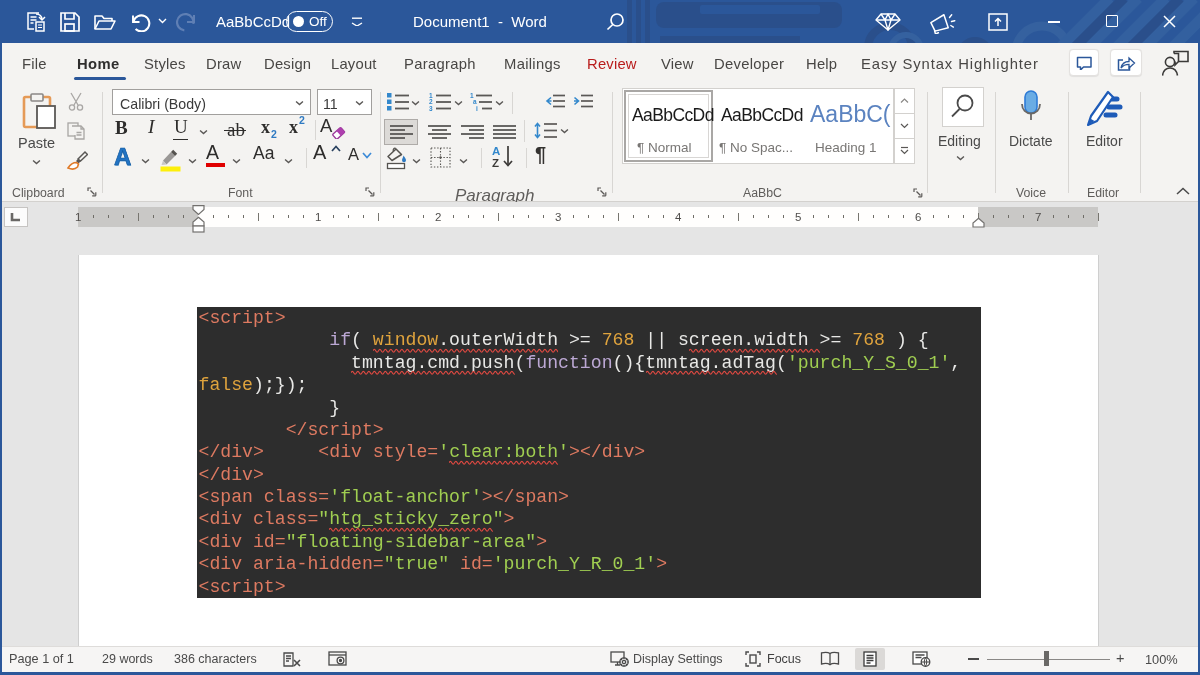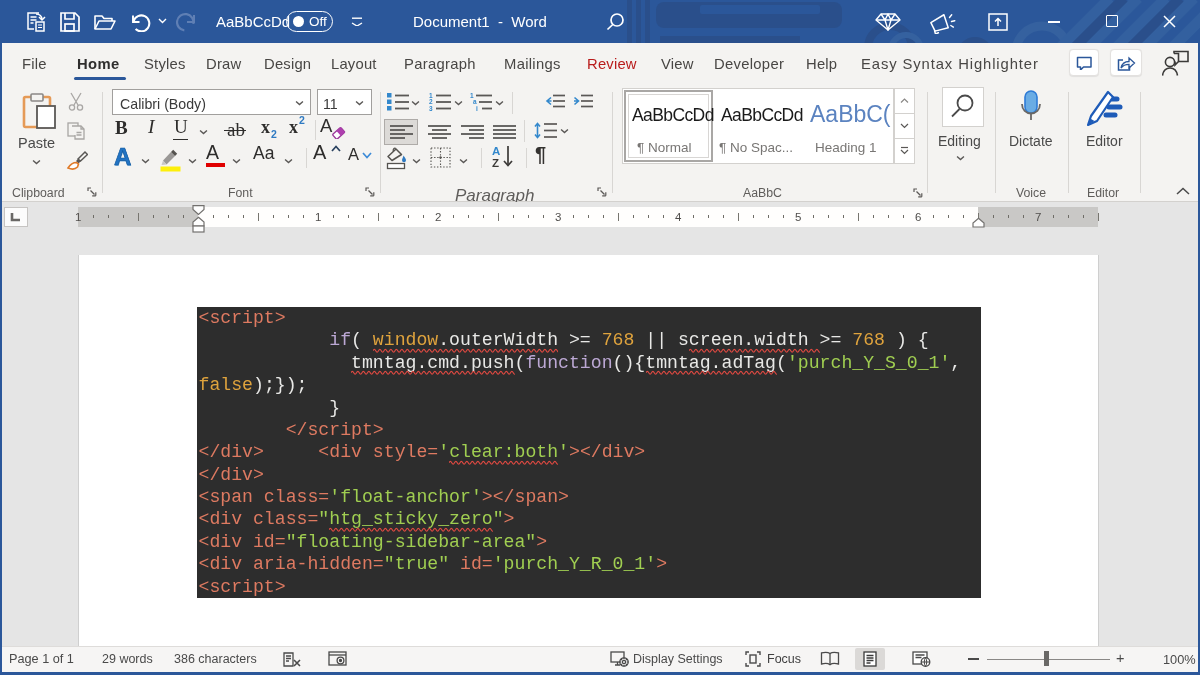--- a/index.html
+++ b/index.html
@@ -642,15 +642,15 @@
 <rect x="1" y="1" width="14" height="12" fill="#fff"></rect>
       <path d="M3.5 4h9M3.5 6.5h6"></path>
 <circle cx="13.5" cy="11" r="4.3" fill="#f6f5f4"></circle>
       <path d="M9.2 11h8.6M13.5 6.7c1.6 1.2 1.6 7.4 0 8.6c-1.6-1.2-1.6-7.4 0-8.6z" stroke-width="1"></path>
 </g>
   </svg>
 <div class="abs" style="left:968px;top:658px;width:11px;height:1.6px;background:#4a4a4a;"></div>
 <div class="abs" style="left:987px;top:658.5px;width:123px;height:1px;background:#8a8886;"></div>
 <div class="abs" style="left:1044px;top:651px;width:5px;height:15px;background:#6a6866;"></div>
 <div class="abs" style="left:1116px;top:650px;font-size:14.5px;color:#4a4a4a;font-weight:normal;white-space:nowrap;">+</div>
-<div class="abs" style="left:1145px;top:652px;font-size:12.8px;color:#4a4a4a;font-weight:normal;white-space:nowrap;margin-left:18px;">100%</div>
+<div class="abs" style="left:1145px;top:652px;font-size:12.8px;color:#4a4a4a;font-weight:normal;white-space:nowrap;">100%</div>
 <div class="abs" style="left:0px;top:672px;width:1200px;height:3px;background:#2b579a;"></div>
 <div class="abs" style="left:0px;top:43px;width:2px;height:629px;background:#2b579a;"></div>
 <div class="abs" style="left:1198px;top:43px;width:2px;height:629px;background:#2b579a;"></div>
 </body></html>

